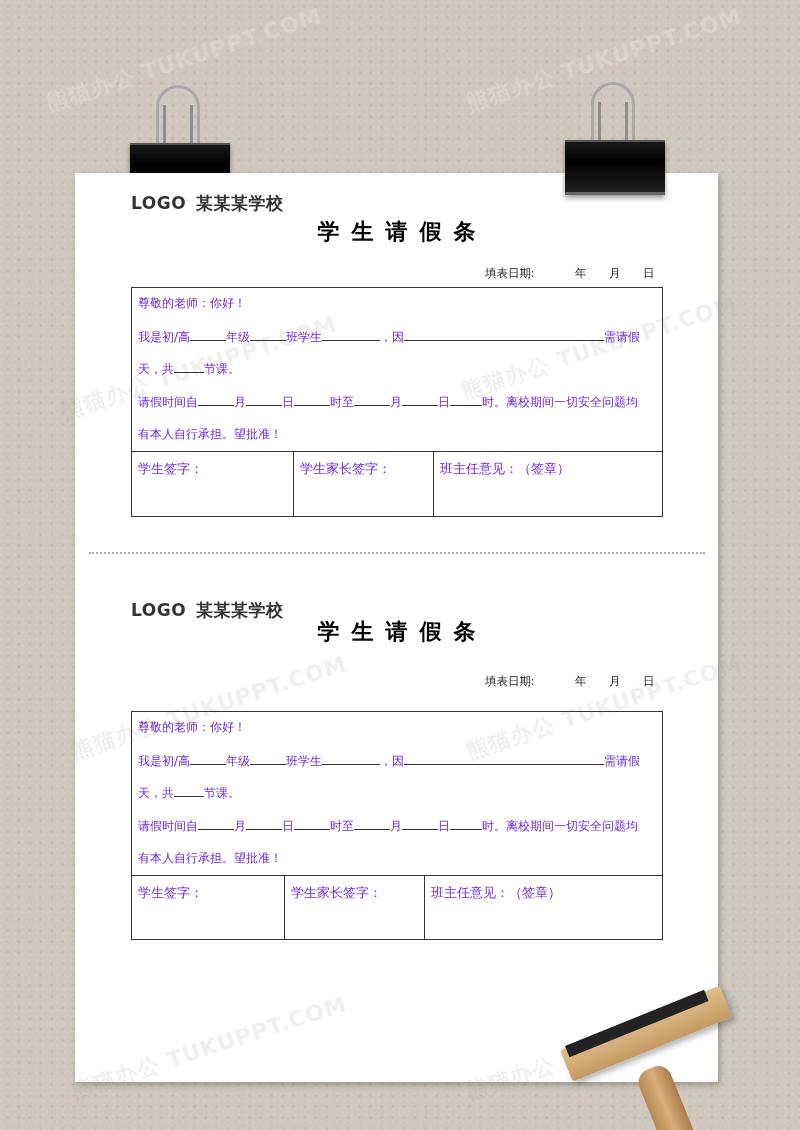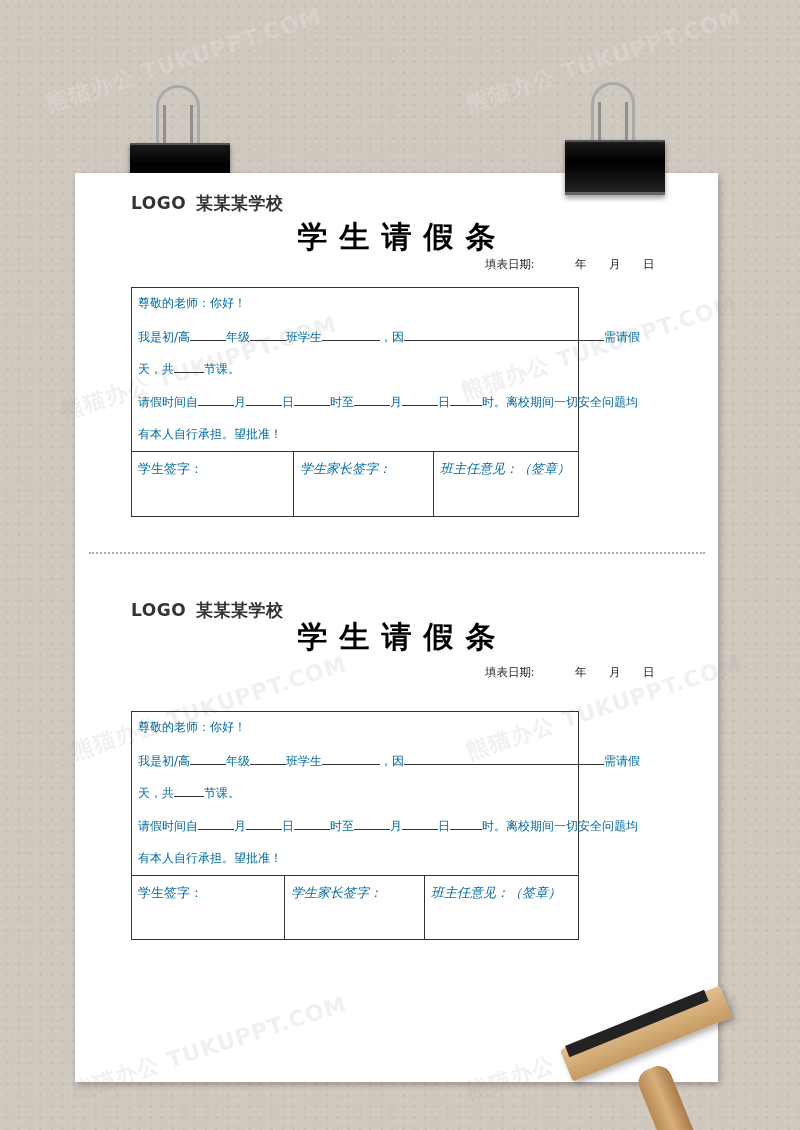--- a/index.html
+++ b/index.html
@@ -28,42 +28,43 @@
     background: #d9d9d9;
   }
   .form { position: absolute; left: 0; width: 643px; }
   .logo {
     position: absolute; left: 56px; font-size: 17px; font-weight: bold; color: #333;
     letter-spacing: 0.5px;
   }
   .logo .school { margin-left: 10px; }
   .title {
     position: absolute; left: 0; width: 643px; text-align: center;
-    font-size: 30px; font-weight: bold; letter-spacing: 12px; color: #000;
+    font-size: 22px; font-weight: bold; letter-spacing: 12px; color: #000;
     padding-left: 12px; box-sizing: border-box;
   }
   .date-line {
     position: absolute; left: 410px; font-size: 11.5px; color: #222;
     font-family: Liberation Serif, serif;
+    margin-top: 9px;
   }
   .date-line .lbl { display: inline-block; width: 90px; }
   .date-line .part { display: inline-block; width: 34px; }
   .box {
-    position: absolute; left: 56px; width: 448px;
+    position: absolute; left: 56px; width: 532px;
     border: 1.5px solid #333; box-sizing: border-box;
-    font-size: 12px; color: #0369a1;
+    font-size: 12px; color: #6d28d9;
   }
   .box .body { position: relative; border-bottom: 1.5px solid #333; box-sizing: border-box; }
   .box .line { position: absolute; left: 6px; right: 6px; white-space: nowrap; }
   .blank {
     display: inline-block; border-bottom: 1px solid #333; height: 12px; vertical-align: baseline;
   }
   .sig-row { display: flex; height: 64px; }
   .sig-cell { box-sizing: border-box; padding: 8px 6px; font-size: 13px; }
-  .sig-cell + .sig-cell { border-left: 1.5px solid #333; font-style: italic; }
+  .sig-cell + .sig-cell { border-left: 1.5px solid #333; }
   .divider {
     position: absolute; left: 14px; top: 379px; width: 616px; height: 0;
     border-top: 2px dotted #aaa;
   }
   .page-watermark {
     position: absolute; font-size: 22px; font-weight: bold; color: rgba(160,160,160,0.16);
     transform: rotate(-18deg); white-space: nowrap; pointer-events: none; letter-spacing: 1px;
   }
   
   .clip { position: absolute; width: 100px; height: 120px; }

